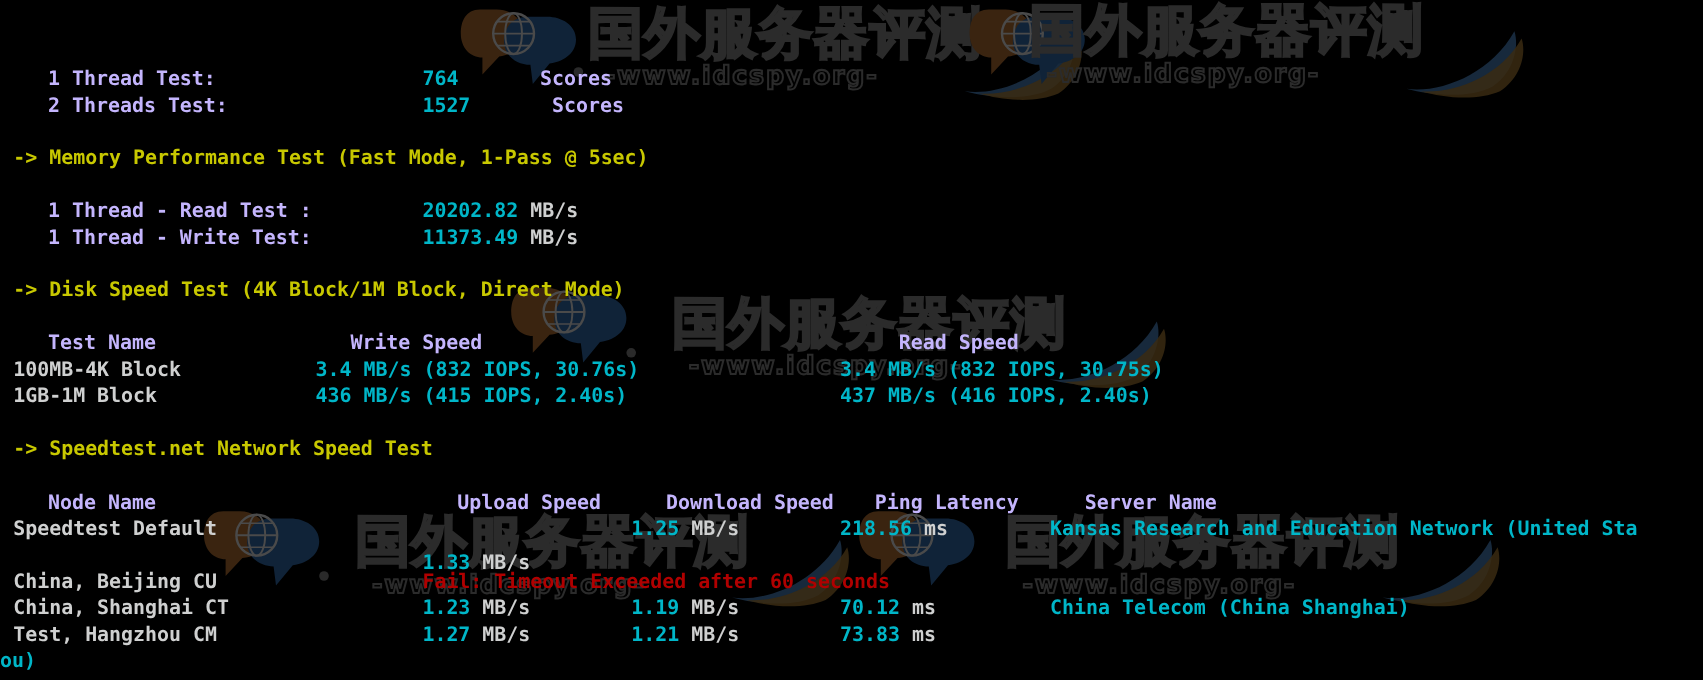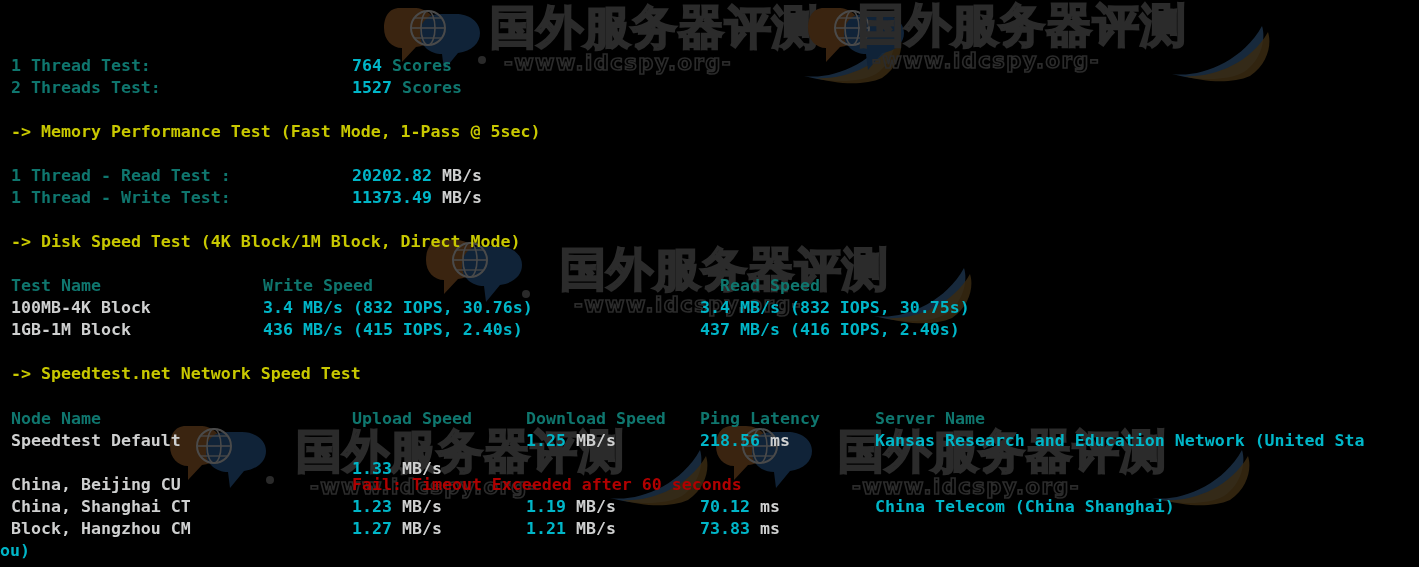--- a/index.html
+++ b/index.html
@@ -60,21 +60,21 @@
     inset: 0;
     z-index: 3;
   }
   .line {
     position: absolute;
     left: 0;
     height: 22px;
     white-space: pre;
   }
   .yellow  { color: #c8c800; }
-  .olive   { color: #0f766e; }
+  .olive   { color: #c4b5fd; margin-left: 29px; }
   .cyan    { color: #00b6c8; }
   .white   { color: #cfd0d0; }
   .red     { color: #b00000; }
 </style>
 </head>
 <body>
 
 <div id="terminal">
 
   <div class="wm-layer">
@@ -220,20 +220,20 @@
 
     <div class="line" style="top:474px; left:11px;"><span class="white">China, Beijing CU</span></div>
     <div class="line" style="top:474px; left:352px;"><span class="red">Fail: Timeout Exceeded after 60 seconds</span></div>
 
     <div class="line" style="top:496px; left:11px;"><span class="white">China, Shanghai CT</span></div>
     <div class="line" style="top:496px; left:352px;"><span class="cyan">1.23</span><span class="white"> </span><span class="white">MB/s</span></div>
     <div class="line" style="top:496px; left:526px;"><span class="cyan">1.19</span><span class="white"> </span><span class="white">MB/s</span></div>
     <div class="line" style="top:496px; left:700px;"><span class="cyan">70.12</span><span class="white"> </span><span class="white">ms</span></div>
     <div class="line" style="top:496px; left:875px;"><span class="cyan">China Telecom (China Shanghai)</span></div>
 
-    <div class="line" style="top:518px; left:11px;"><span class="white">Block, Hangzhou CM</span></div>
+    <div class="line" style="top:518px; left:11px;"><span class="white">Test, Hangzhou CM</span></div>
     <div class="line" style="top:518px; left:352px;"><span class="cyan">1.27</span><span class="white"> </span><span class="white">MB/s</span></div>
     <div class="line" style="top:518px; left:526px;"><span class="cyan">1.21</span><span class="white"> </span><span class="white">MB/s</span></div>
     <div class="line" style="top:518px; left:700px;"><span class="cyan">73.83</span><span class="white"> </span><span class="white">ms</span></div>
     <div class="line" style="top:540px; left:0px;"><span class="cyan">ou)</span></div>
 
   </div>
 </div>
 
 </body></html>

